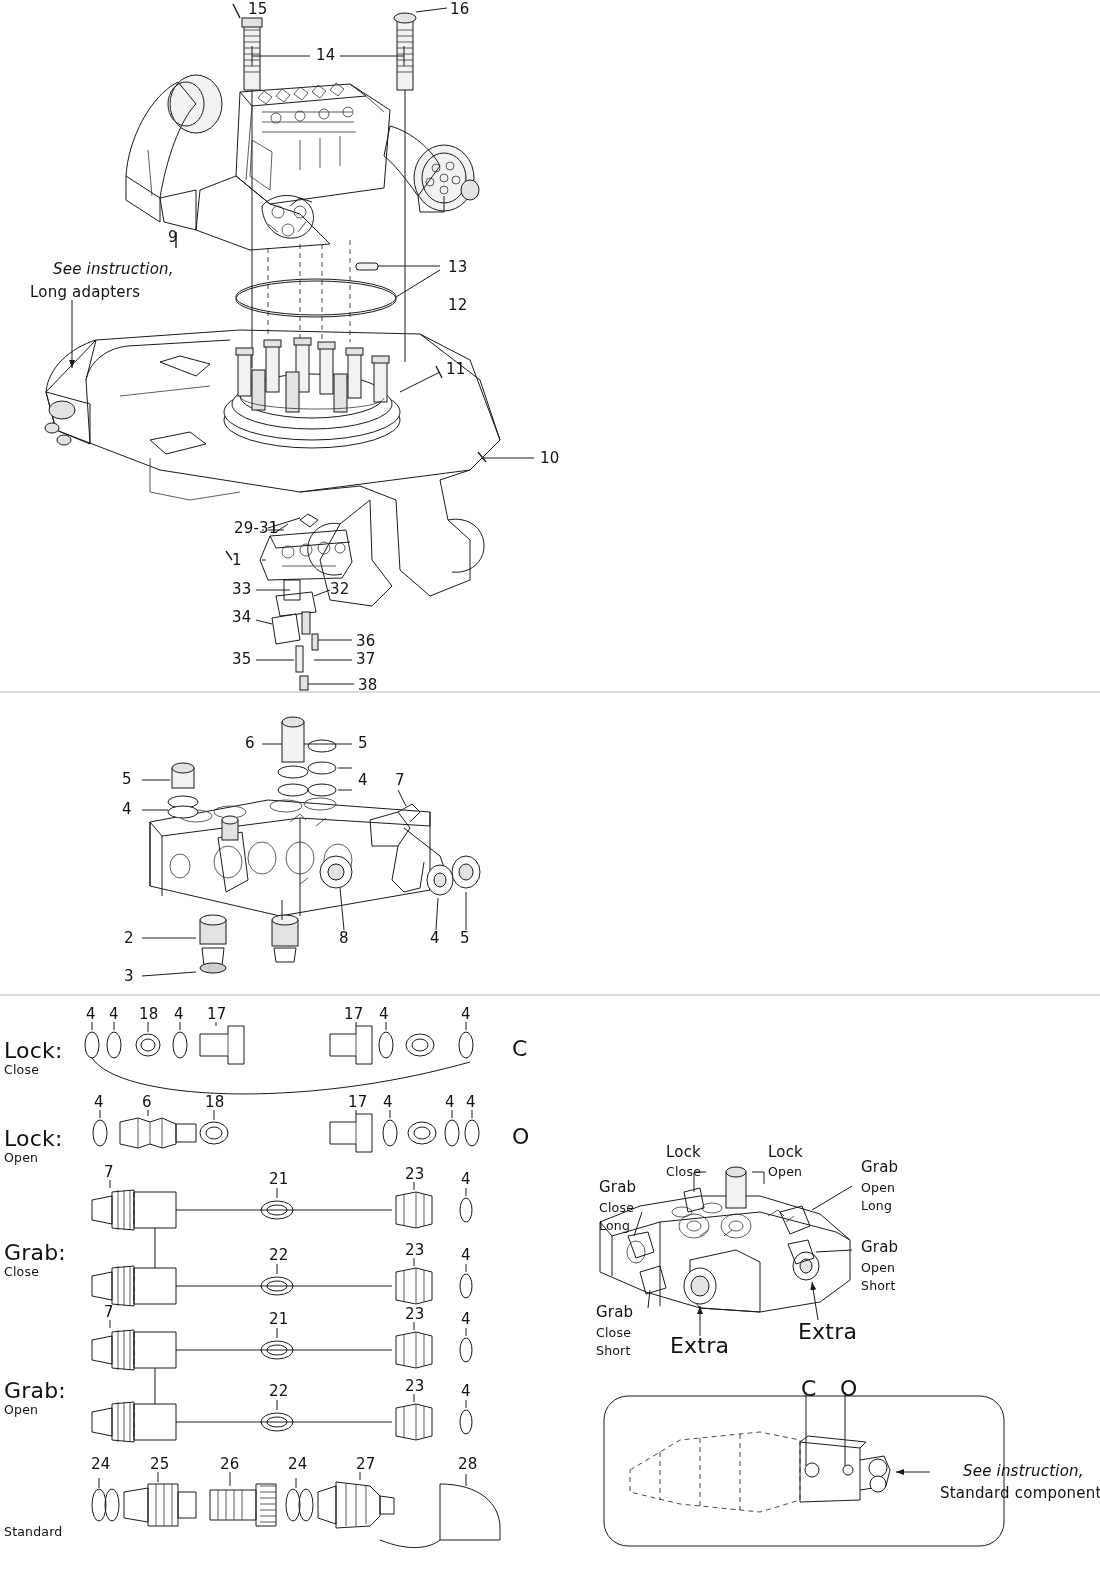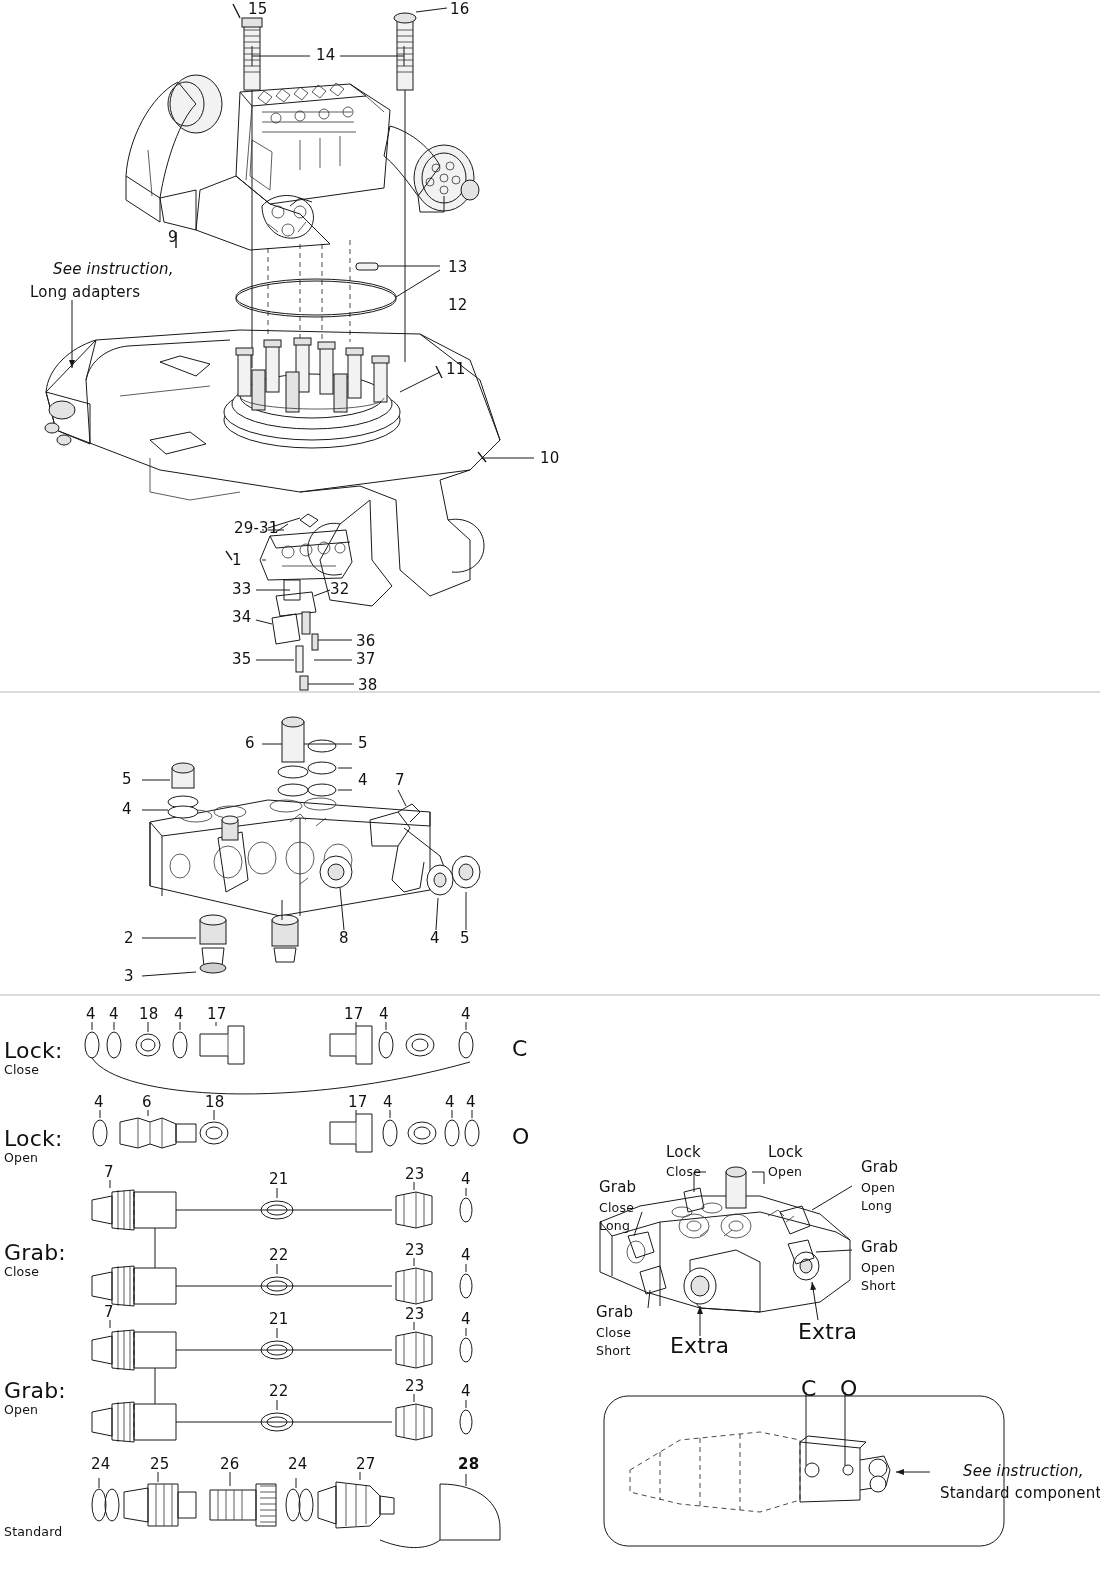--- a/index.html
+++ b/index.html
@@ -563,21 +563,21 @@
   <div class="lbl" style="left:461px;top:1310px;">4</div>
   <div class="lbl" style="left:269px;top:1382px;">22</div>
   <div class="lbl" style="left:405px;top:1377px;">23</div>
   <div class="lbl" style="left:461px;top:1382px;">4</div>
 
   <div class="lbl" style="left:91px;top:1455px;">24</div>
   <div class="lbl" style="left:150px;top:1455px;">25</div>
   <div class="lbl" style="left:220px;top:1455px;">26</div>
   <div class="lbl" style="left:288px;top:1455px;">24</div>
   <div class="lbl" style="left:356px;top:1455px;">27</div>
-  <div class="lbl" style="left:458px;top:1455px;font-weight:bold;">28</div>
+  <div class="lbl" style="left:458px;top:1455px;">28</div>
 
   <div class="lbl" style="left:666px;top:1143px;">Lock</div>
   <div class="lbl small" style="left:666px;top:1164px;">Close</div>
   <div class="lbl" style="left:768px;top:1143px;">Lock</div>
   <div class="lbl small" style="left:768px;top:1164px;">Open</div>
 
   <div class="lbl" style="left:599px;top:1178px;">Grab</div>
   <div class="lbl small" style="left:599px;top:1200px;">Close</div>
   <div class="lbl small" style="left:599px;top:1218px;">Long</div>
 

